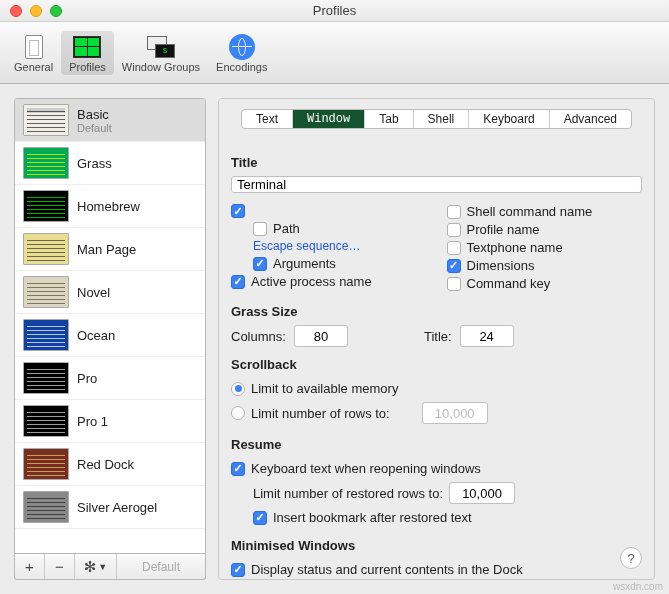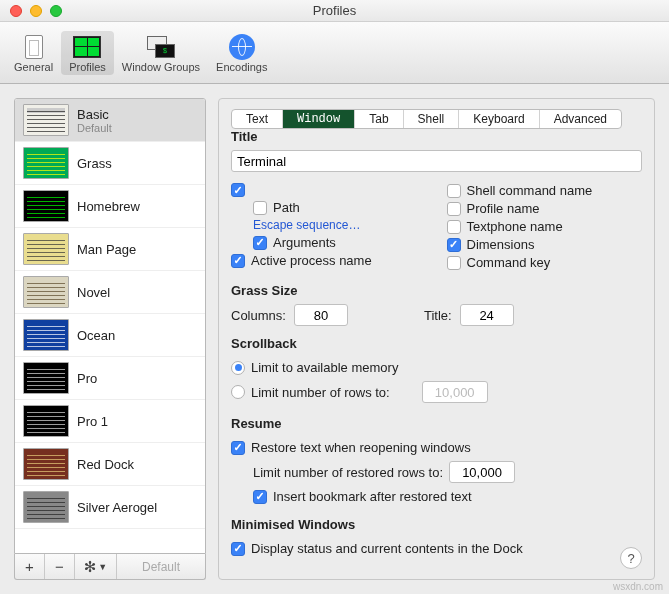--- a/index.html
+++ b/index.html
@@ -45,28 +45,28 @@
 .srow .pname { font-size:13px; }
 .srow .psub { font-size:11px; color:#888; }
 .sbar { display:flex; border:1px solid #b8b8b8; border-top:none; border-radius:0 0 3px 3px; background:linear-gradient(#fafafa,#eaeaea); height:26px;}
 .sbar > * { border-right:1px solid #c9c9c9; display:flex; align-items:center; justify-content:center; font-size:15px; color:#444;}
 .sbar .sq { width:30px; }
 .sbar .gear { width:42px; gap:2px;}
 .sbar .def { flex:1; font-size:12px; color:#aaa; border-right:none;}
 
 
 .detail { flex:1; background:#ececec; display:flex; flex-direction:column; border:1px solid #c7c7c7; border-radius:4px; padding:10px 12px 10px 12px; overflow:auto; position:relative;}
-.tabs { display:flex; }
+.tabs { display:flex; justify-content:center; margin-bottom:10px;}
 .seg { display:flex; border:1px solid #bcbcbc; border-radius:4px; overflow:hidden; background:#fff; height:20px;}
 .seg .tab { padding:0 14px; font-size:12px; display:flex; align-items:center; border-right:1px solid #d2d2d2; cursor:default;}
 .seg .tab:last-child{border-right:none;}
 .seg .tab.sel { background:#14532d; color:#fff;font-family:Liberation Mono, monospace; }
 
 .section-title { font-weight:600; font-size:13px; margin:10px 0 6px; }
-.section-title.first { margin-top:0; }
+.section-title.first { margin-top:16px; }
 input[type=text]{ height:22px; border:1px solid #c0c0c0; border-radius:3px; padding:0 5px; font-size:13px; background:#fff; }
 .title-input { width:100%; }
 
 .chkrow { display:flex; align-items:center; gap:6px; font-size:13px; margin:3px 0; }
 .chk { width:14px; height:14px; border:1px solid #b0b0b0; border-radius:3px; background:#fff; display:flex; align-items:center; justify-content:center; font-size:11px; color:#fff; flex-shrink:0;}
 .chk.on { background:#3a82f7; border-color:#2f6ed6; }
 .chk.on::after{content:"✓"; font-weight:bold; line-height:1;}
 .radio { width:14px; height:14px; border:1px solid #b0b0b0; border-radius:50%; background:#fff; display:flex; align-items:center; justify-content:center; flex-shrink:0;}
 .radio.on::after{content:""; width:7px; height:7px; border-radius:50%; background:#3a82f7;}
 
@@ -318,21 +318,21 @@
       <div class="chkrow">
         <div class="radio"></div>
         <span>Limit number of rows to:</span>
         <span style="width:20px;"></span>
         <input type="text" class="num dim" style="width: 66px;" disabled="" value="10,000">
       </div>
 
       <div class="section-title">Resume</div>
       <div class="chkrow">
         <div class="chk on"></div>
-        <span>Restore text when reopening windows</span>
+        <span>Keyboard text when reopening windows</span>
       </div>
       <div class="chkrow indent">
         <span>Limit number of restored rows to:</span>
         <input type="text" class="num" style="width: 66px;" value="10,000">
       </div>
       <div class="chkrow indent">
         <div class="chk on"></div>
         <span>Insert bookmark after restored text</span>
       </div>
 

